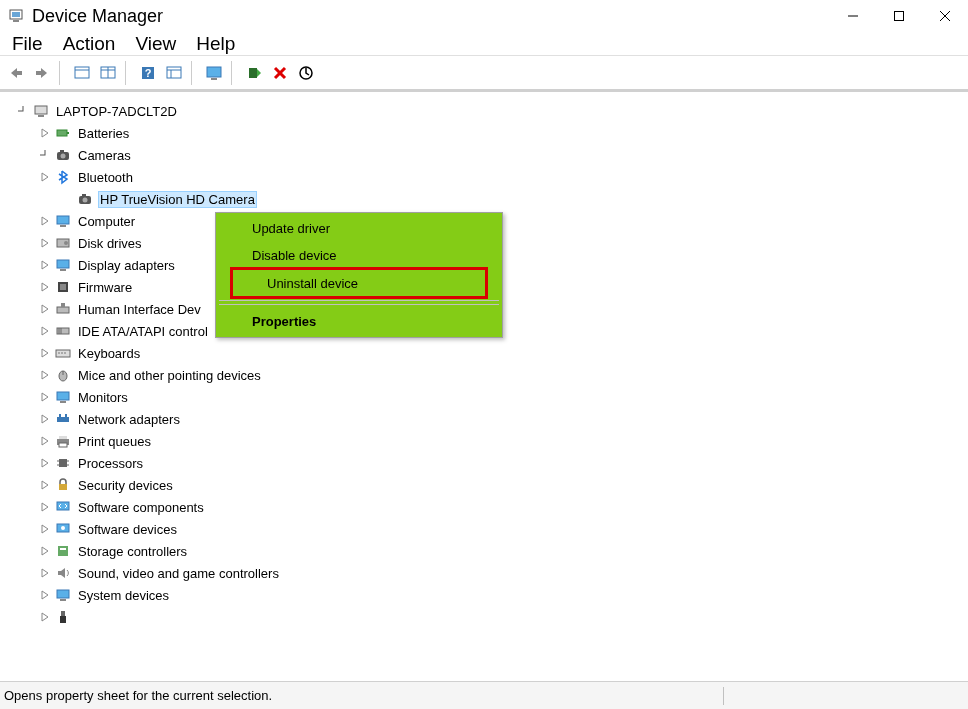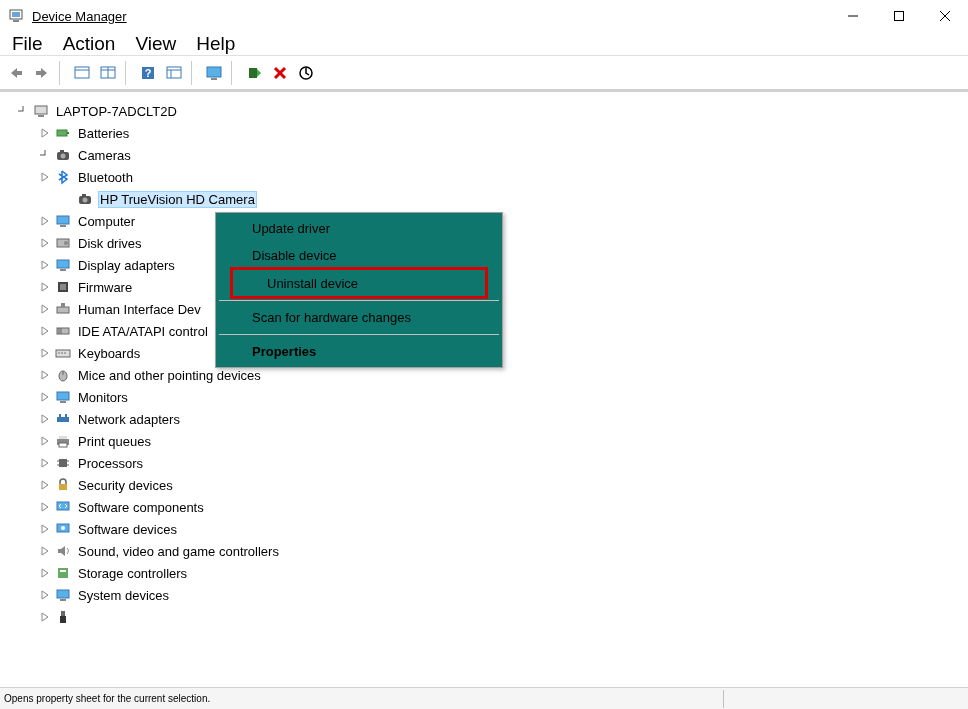--- a/index.html
+++ b/index.html
@@ -1,20 +1,20 @@
 <!DOCTYPE html>
 <html><head>
 <meta charset="utf-8">
 <style>
   * { box-sizing: border-box; margin: 0; padding: 0; }
   body { font-family: "Segoe UI", Tahoma, sans-serif; font-size: 13px; color: #000; background: #fff; width: 968px; height: 709px; overflow: hidden; position: relative; }
   
   .titlebar { height: 32px; display: flex; align-items: center; padding-left: 8px; }
   .titlebar .app-icon { width: 16px; height: 16px; margin-right: 8px; }
-  .titlebar .title-text { flex: 1; font-size: 13px; text-decoration: underline; }
+  .titlebar .title-text { flex: 1; font-size: 18px; }
   .win-controls { display: flex; }
   .win-btn { width: 46px; height: 32px; display:flex; align-items:center; justify-content:center; }
   .win-btn svg { stroke: #000; }
 
   .menubar { height: 24px; display: flex; align-items: center; padding: 0 4px; gap: 4px; border-bottom: 1px solid #e0e0e0;}
   .menubar .menu-item { padding: 2px 8px; font-size: 19px; }
 
   .toolbar { height: 34px; display: flex; align-items: center; padding: 0 4px; border-bottom: 1px solid #d0d0d0; gap:2px;}
   .tb-btn { width: 24px; height: 24px; display:flex; align-items:center; justify-content:center; border:1px solid transparent; }
   .tb-sep { width: 6px; height: 24px; border-left:1px solid #ccc; margin:0 3px;}
@@ -22,28 +22,28 @@
   .tree-area { position: relative; overflow:auto; height: calc(100% - 32px - 24px - 34px - 22px); border-top: 2px solid #d0d0d0; padding-top: 6px;}
   .tree { padding: 2px 16px; }
   .node { display:flex; align-items:center; height: 22px; white-space: nowrap; }
   .expander { width: 14px; height: 14px; margin-right: 2px; display:flex; align-items:center; justify-content:center; }
   .expander.blank { visibility:hidden; }
   .node-icon { width: 18px; height: 18px; margin-right: 4px; display:flex; align-items:center; justify-content:center;}
   .node-label { font-size: 13px; padding: 1px 2px; }
   .children { padding-left: 22px; }
   .selected .node-label { background: #cce8ff; border:1px solid #99d1ff; padding:0 1px;}
 
-  .context-menu { position:absolute; left: 215px; top: 120px; width: 288px; background:#0f766e; border:1px solid #a0a0a0; box-shadow: 2px 2px 4px rgba(0,0,0,0.25); padding: 2px; }
+  .context-menu { position:absolute; left: 215px; top: 120px; width: 288px; background:#84cc16; border:1px solid #a0a0a0; box-shadow: 2px 2px 4px rgba(0,0,0,0.25); padding: 2px; }
   .cm-item { height: 27px; display:flex; align-items:center; padding: 0 34px; font-size: 13px; }
   .cm-item.bold { font-weight: bold; }
   .cm-sep { height:1px; background:#c0c0c0; margin: 3px 1px;}
   .cm-highlight { border: 3px solid #d80000; height: 32px; margin: -2px 12px;}
   .cm-highlight .cm-item { height:100%; }
 
-  .statusbar { position:absolute; bottom:0; left:0; right:0; height:22px; border-top:1px solid #d0d0d0; display:flex; align-items:center; padding: 0 4px; font-size:10px; background:#f5f5f5;}
+  .statusbar { position:absolute; bottom:0; left:0; right:0; height:28px; border-top:1px solid #d0d0d0; display:flex; align-items:center; padding: 0 4px; font-size:13px; background:#f5f5f5;}
   .statusbar .sep { width:1px; height:18px; background:#c0c0c0; margin-left:auto; margin-right: 240px;}
 </style>
 </head>
 <body>
 
 <div class="titlebar">
   <span class="app-icon">
     <svg width="16" height="16" viewBox="0 0 16 16">
         <rect x="2" y="2" width="12" height="9" fill="#fff" stroke="#555"></rect>
         <rect x="4" y="4" width="8" height="5" fill="#6aa6d6"></rect>
@@ -438,39 +438,39 @@
         <span class="node-label">Software devices</span>
       </div>
       <div class="node">
         <span class="expander">
             <svg width="10" height="10">
               <path d="M2,1 L8,5 L2,9 Z" fill="none" stroke="#888"></path>
             </svg>
           </span>
         <span class="node-icon">
             <svg width="16" height="16">
+              <rect x="3" y="3" width="10" height="10" fill="#6a6"></rect>
+              <rect x="5" y="5" width="6" height="2" fill="#fff"></rect>
+            </svg>
+          </span>
+        <span class="node-label">Storage controllers</span>
+      </div>
+      <div class="node">
+        <span class="expander">
+            <svg width="10" height="10">
+              <path d="M2,1 L8,5 L2,9 Z" fill="none" stroke="#888"></path>
+            </svg>
+          </span>
+        <span class="node-icon">
+            <svg width="16" height="16">
               <path d="M3,6 L6,6 L10,3 L10,13 L6,10 L3,10 Z" fill="#888"></path>
               <path d="M12,5 A4,4 0 0,1 12,11" fill="none" stroke="#888"></path>
             </svg>
           </span>
         <span class="node-label">Sound, video and game controllers</span>
-      </div>
-      <div class="node">
-        <span class="expander">
-            <svg width="10" height="10">
-              <path d="M2,1 L8,5 L2,9 Z" fill="none" stroke="#888"></path>
-            </svg>
-          </span>
-        <span class="node-icon">
-            <svg width="16" height="16">
-              <rect x="3" y="3" width="10" height="10" fill="#6a6"></rect>
-              <rect x="5" y="5" width="6" height="2" fill="#fff"></rect>
-            </svg>
-          </span>
-        <span class="node-label">Storage controllers</span>
       </div>
       <div class="node">
         <span class="expander">
             <svg width="10" height="10">
               <path d="M2,1 L8,5 L2,9 Z" fill="none" stroke="#888"></path>
             </svg>
           </span>
         <span class="node-icon">
             <svg width="16" height="16">
               <rect x="2" y="3" width="12" height="8" fill="#5ab0e8" stroke="#3a78b5"></rect>
@@ -495,21 +495,20 @@
     </div>
   </div>
 
   <div class="context-menu">
     <div class="cm-item">Update driver</div>
     <div class="cm-item">Disable device</div>
     <div class="cm-highlight">
       <div class="cm-item">Uninstall device</div>
     </div>
     <div class="cm-sep"></div>
-    <div class="cm-item">Scan for hardware changes</div>
     <div class="cm-sep"></div>
     <div class="cm-item bold">Properties</div>
   </div>
 </div>
 
 <div class="statusbar">
   <span>Opens property sheet for the current selection.</span>
   <span class="sep"></span>
 </div>
 

